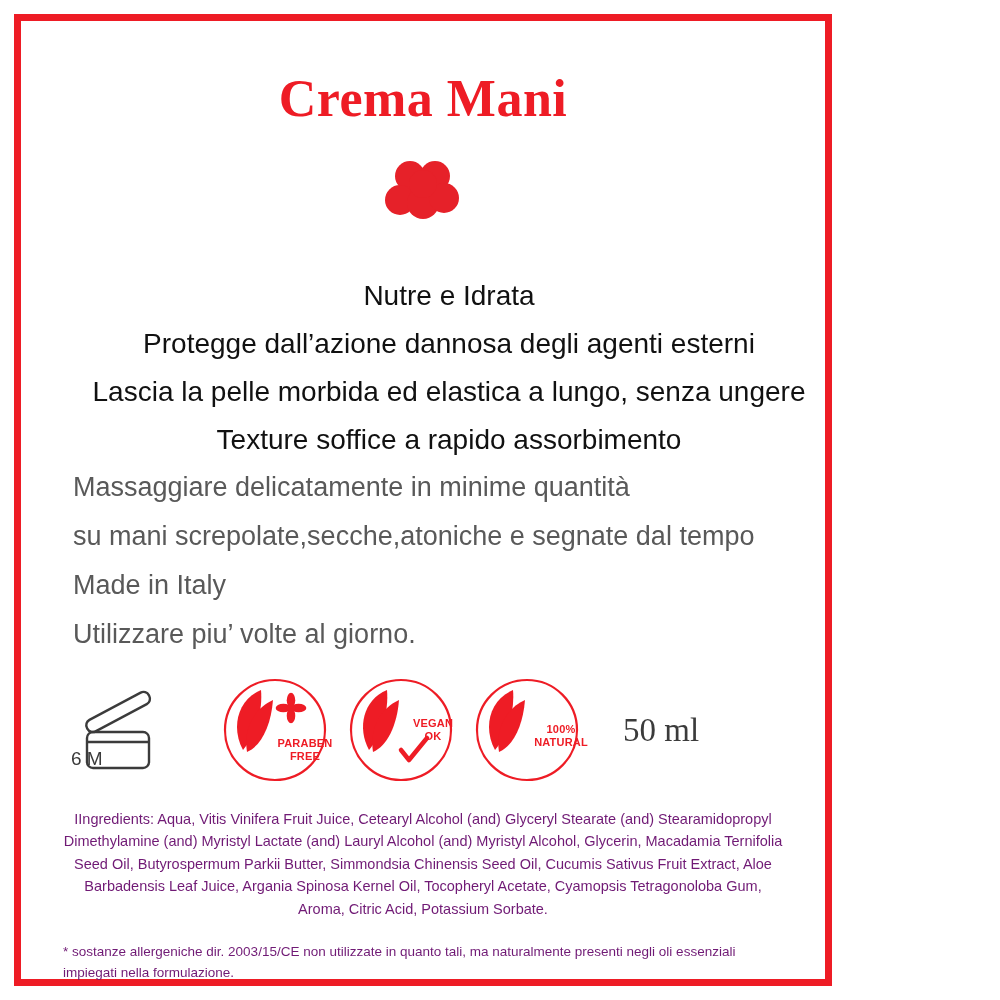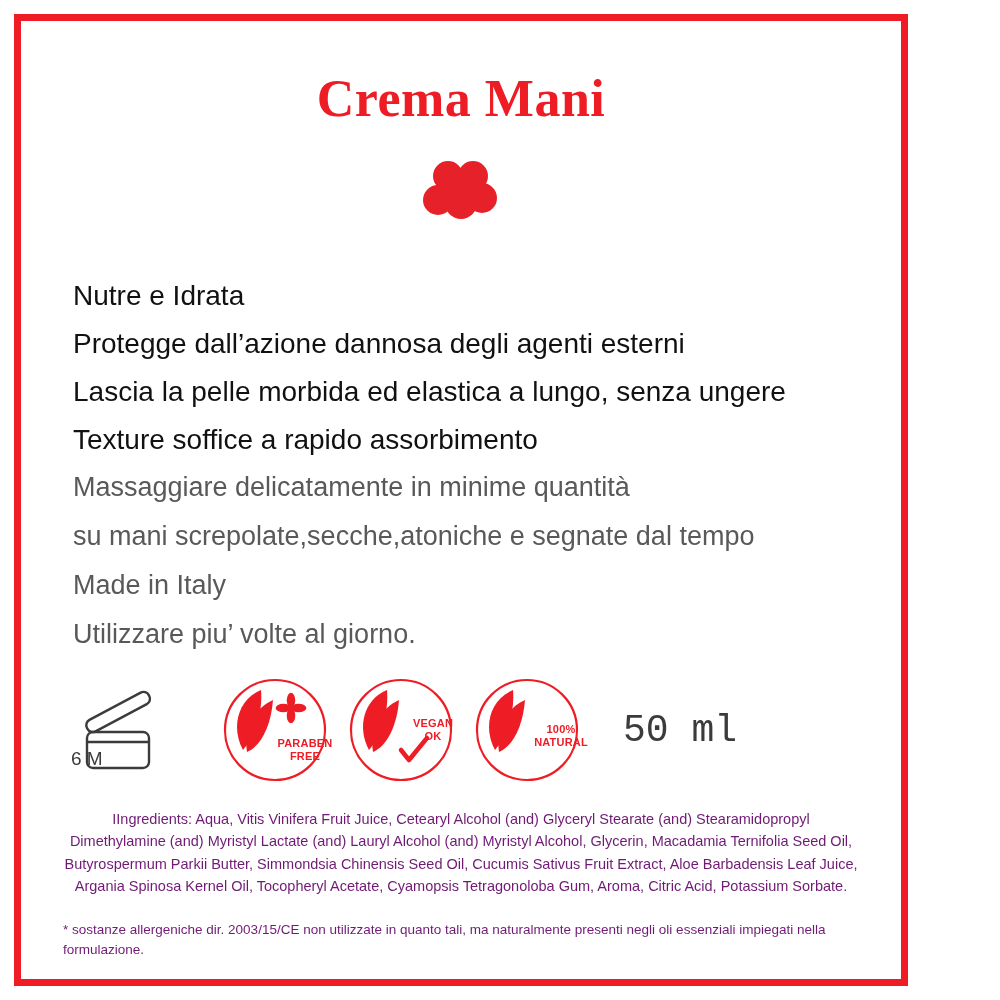--- a/index.html
+++ b/index.html
@@ -10,21 +10,21 @@
   body {
     width: 1000px;
     height: 1000px;
     font-family: "Liberation Sans", sans-serif;
     overflow: hidden;
   }
   .label-card {
     position: absolute;
     left: 14px;
     top: 14px;
-    width: 894px;
+    width: 818px;
     height: 972px;
     border: 7px solid #ee1c25;
     box-sizing: border-box;
     background: #ffffff;
   }
   .title {
     text-align: center;
     color: #ee1c25;
     font-family: "Liberation Serif", serif;
     font-weight: bold;
@@ -34,20 +34,21 @@
   }
   .logo-wrap {
     margin-top: 24px;
     display: flex;
     justify-content: center;
     align-items: center;
     height: 90px;
   }
   .benefits {
     margin: 40px 0 0 52px;
+    text-align: center;
   }
   .benefits div {
     font-size: 28px;
     color: #111111;
     line-height: 1.0;
     margin-bottom: 20px;
     white-space: nowrap;
   }
   .usage {
     margin: 4px 0 0 52px;
@@ -66,22 +67,22 @@
     height: 120px;
   }
   .badge {
     position: relative;
     width: 108px;
     height: 108px;
     margin-right: 18px;
   }
   .badge.pao { margin-right: 42px; }
   .volume {
-    font-family: Liberation Mono, monospace;
-    font-size: 38px;
+    font-family: Liberation Serif, serif;
+    font-size: 33px;
     color: #3b3b3b;
     margin-left: 24px;
     white-space: nowrap;
   }
   .ingredients {
     margin: 18px 42px 0 42px;
     font-size: 14.5px;
     color: #701a75;
     line-height: 1.55;
     text-align: center;

